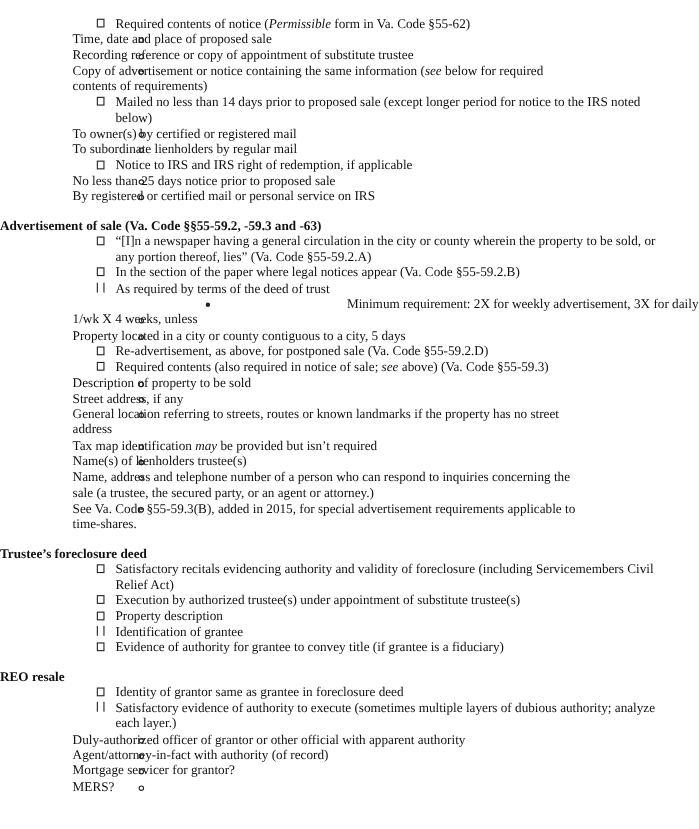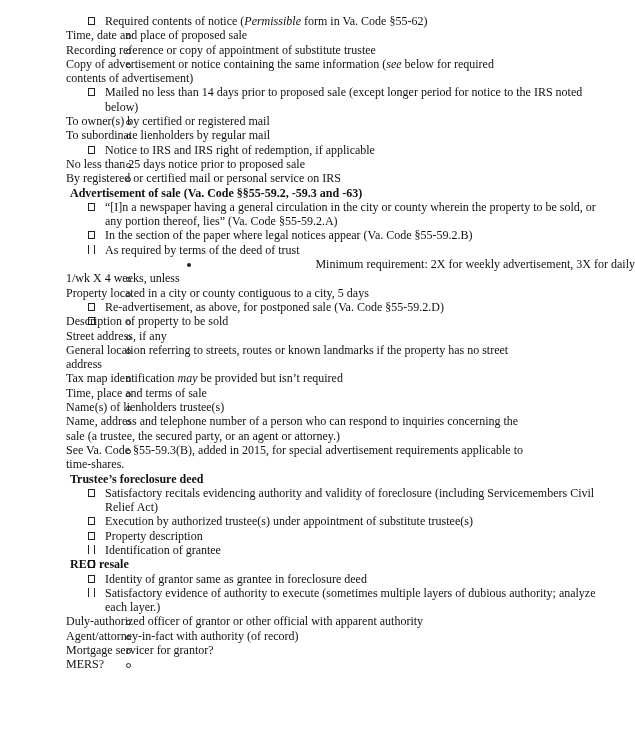--- a/index.html
+++ b/index.html
@@ -1,75 +1,75 @@
 <!DOCTYPE html>
 <html><head>
 <meta charset="utf-8">
 <style>
   html, body { margin:0; padding:0; background:#ffffff; }
   body { width:635px; height:754px; overflow:hidden; position:relative;
          font-family:"Liberation Serif", "DejaVu Serif", serif; font-size:12px; color:#111; }
   .page { position:absolute; left:0; top:14px; width:635px; }
   .line { position:relative; line-height:14.3px; white-space:nowrap; }
-  .heading { padding-left:70px; font-weight:bold; }
+  .heading { font-weight:bold;margin-top:12px; }
   .l1 { padding-left:105px; }
   .l1 .mk { position:absolute; left:88px; top:0; width:10px; }
   .l2 { padding-left:66px; }
   .l2 .mk { position:absolute; left:126px; top:0; }
   .l3 { padding-left:90px;text-align:right; }
   .l3 .mk { position:absolute; left:187px; top:0; font-size:9px; }
   .box { display:inline-block; width:7px; height:8px; border:1px solid #222; margin-top:2px; box-sizing:border-box; }
   .bar { display:inline-block; width:7px; height:9px; border-left:1px solid #222; border-right:1px solid #222; margin-top:2px; box-sizing:border-box; }
   .circ { display:inline-block; width:5px; height:5px; border:1px solid #222; border-radius:50%; margin-top:5px; box-sizing:border-box; }
   .dot { display:inline-block; width:4px; height:4px; background:#222; border-radius:50%; margin-top:5px; }
 </style>
 </head>
 <body>
 
 <div class="page" id="page">
     <div class="line l1"><span class="mk"><span class="box"></span></span><span><span>Required contents of notice (</span><i>Permissible</i><span> form in Va. Code §55-62)</span></span></div>
     <div class="line l2"><span class="mk"><span class="circ"></span></span><span>Time, date and place of proposed sale</span></div>
     <div class="line l2"><span class="mk"><span class="circ"></span></span><span>Recording reference or copy of appointment of substitute trustee</span></div>
     <div class="line l2"><span class="mk"><span class="circ"></span></span><span><span>Copy of advertisement or notice containing the same information (</span><i>see</i><span> below for required</span></span></div>
-    <div class="line l2"><span>contents of advertisement)</span></div>
+    <div class="line l2"><span>contents of requirements)</span></div>
     <div class="line l1"><span class="mk"><span class="box"></span></span><span>Mailed no less than 14 days prior to proposed sale (except longer period for notice to the IRS noted</span></div>
     <div class="line l1"><span>below)</span></div>
     <div class="line l2"><span class="mk"><span class="circ"></span></span><span>To owner(s) by certified or registered mail</span></div>
     <div class="line l2"><span class="mk"><span class="circ"></span></span><span>To subordinate lienholders by regular mail</span></div>
     <div class="line l1"><span class="mk"><span class="box"></span></span><span>Notice to IRS and IRS right of redemption, if applicable</span></div>
     <div class="line l2"><span class="mk"><span class="circ"></span></span><span>No less than 25 days notice prior to proposed sale</span></div>
     <div class="line l2"><span class="mk"><span class="circ"></span></span><span>By registered or certified mail or personal service on IRS</span></div>
     <div class="line heading">Advertisement of sale (Va. Code §§55-59.2, -59.3 and -63)</div>
     <div class="line l1"><span class="mk"><span class="box"></span></span><span>“[I]n a newspaper having a general circulation in the city or county wherein the property to be sold, or</span></div>
     <div class="line l1"><span>any portion thereof, lies” (Va. Code §55-59.2.A)</span></div>
     <div class="line l1"><span class="mk"><span class="box"></span></span><span>In the section of the paper where legal notices appear (Va. Code §55-59.2.B)</span></div>
     <div class="line l1"><span class="mk"><span class="bar"></span></span><span>As required by terms of the deed of trust</span></div>
     <div class="line l3"><span class="mk"><span class="dot"></span></span><span>Minimum requirement: 2X for weekly advertisement, 3X for daily</span></div>
     <div class="line l2"><span class="mk"><span class="circ"></span></span><span>1/wk X 4 weeks, unless</span></div>
     <div class="line l2"><span class="mk"><span class="circ"></span></span><span>Property located in a city or county contiguous to a city, 5 days</span></div>
     <div class="line l1"><span class="mk"><span class="box"></span></span><span>Re-advertisement, as above, for postponed sale (Va. Code §55-59.2.D)</span></div>
-    <div class="line l1"><span class="mk"><span class="box"></span></span></div>
+    <div class="line l1"><span class="mk"><span class="box"></span></span><span><span>Required contents (also required in notice of sale; </span><i>see</i><span> above) (Va. Code §55-59.3)</span></span></div>
     <div class="line l2"><span class="mk"><span class="circ"></span></span><span>Description of property to be sold</span></div>
     <div class="line l2"><span class="mk"><span class="circ"></span></span><span>Street address, if any</span></div>
     <div class="line l2"><span class="mk"><span class="circ"></span></span><span>General location referring to streets, routes or known landmarks if the property has no street</span></div>
     <div class="line l2"><span>address</span></div>
     <div class="line l2"><span class="mk"><span class="circ"></span></span><span><span>Tax map identification </span><i>may</i><span> be provided but isn’t required</span></span></div>
-    <div class="line l2"><span class="mk"><span class="circ"></span></span><span>Time, place and terms of sale</span></div>
+    <div class="line l2"><span class="mk"><span class="circ"></span></span></div>
     <div class="line l2"><span class="mk"><span class="circ"></span></span><span>Name(s) of lienholders trustee(s)</span></div>
     <div class="line l2"><span class="mk"><span class="circ"></span></span><span>Name, address and telephone number of a person who can respond to inquiries concerning the</span></div>
     <div class="line l2"><span>sale (a trustee, the secured party, or an agent or attorney.)</span></div>
     <div class="line l2"><span class="mk"><span class="circ"></span></span><span>See Va. Code §55-59.3(B), added in 2015, for special advertisement requirements applicable to</span></div>
     <div class="line l2"><span>time-shares.</span></div>
     <div class="line heading">Trustee’s foreclosure deed</div>
     <div class="line l1"><span class="mk"><span class="box"></span></span><span>Satisfactory recitals evidencing authority and validity of foreclosure (including Servicemembers Civil</span></div>
     <div class="line l1"><span>Relief Act)</span></div>
     <div class="line l1"><span class="mk"><span class="box"></span></span><span>Execution by authorized trustee(s) under appointment of substitute trustee(s)</span></div>
     <div class="line l1"><span class="mk"><span class="box"></span></span><span>Property description</span></div>
     <div class="line l1"><span class="mk"><span class="bar"></span></span><span>Identification of grantee</span></div>
-    <div class="line l1"><span class="mk"><span class="box"></span></span></div>
+    <div class="line l1"><span class="mk"><span class="box"></span></span><span>Evidence of authority for grantee to convey title (if grantee is a fiduciary)</span></div>
     <div class="line heading">REO resale</div>
     <div class="line l1"><span class="mk"><span class="box"></span></span><span>Identity of grantor same as grantee in foreclosure deed</span></div>
     <div class="line l1"><span class="mk"><span class="bar"></span></span><span>Satisfactory evidence of authority to execute (sometimes multiple layers of dubious authority; analyze</span></div>
     <div class="line l1"><span>each layer.)</span></div>
     <div class="line l2"><span class="mk"><span class="circ"></span></span><span>Duly-authorized officer of grantor or other official with apparent authority</span></div>
     <div class="line l2"><span class="mk"><span class="circ"></span></span><span>Agent/attorney-in-fact with authority (of record)</span></div>
     <div class="line l2"><span class="mk"><span class="circ"></span></span><span>Mortgage servicer for grantor?</span></div>
     <div class="line l2"><span class="mk"><span class="circ"></span></span><span>MERS?</span></div>
   </div>
 

